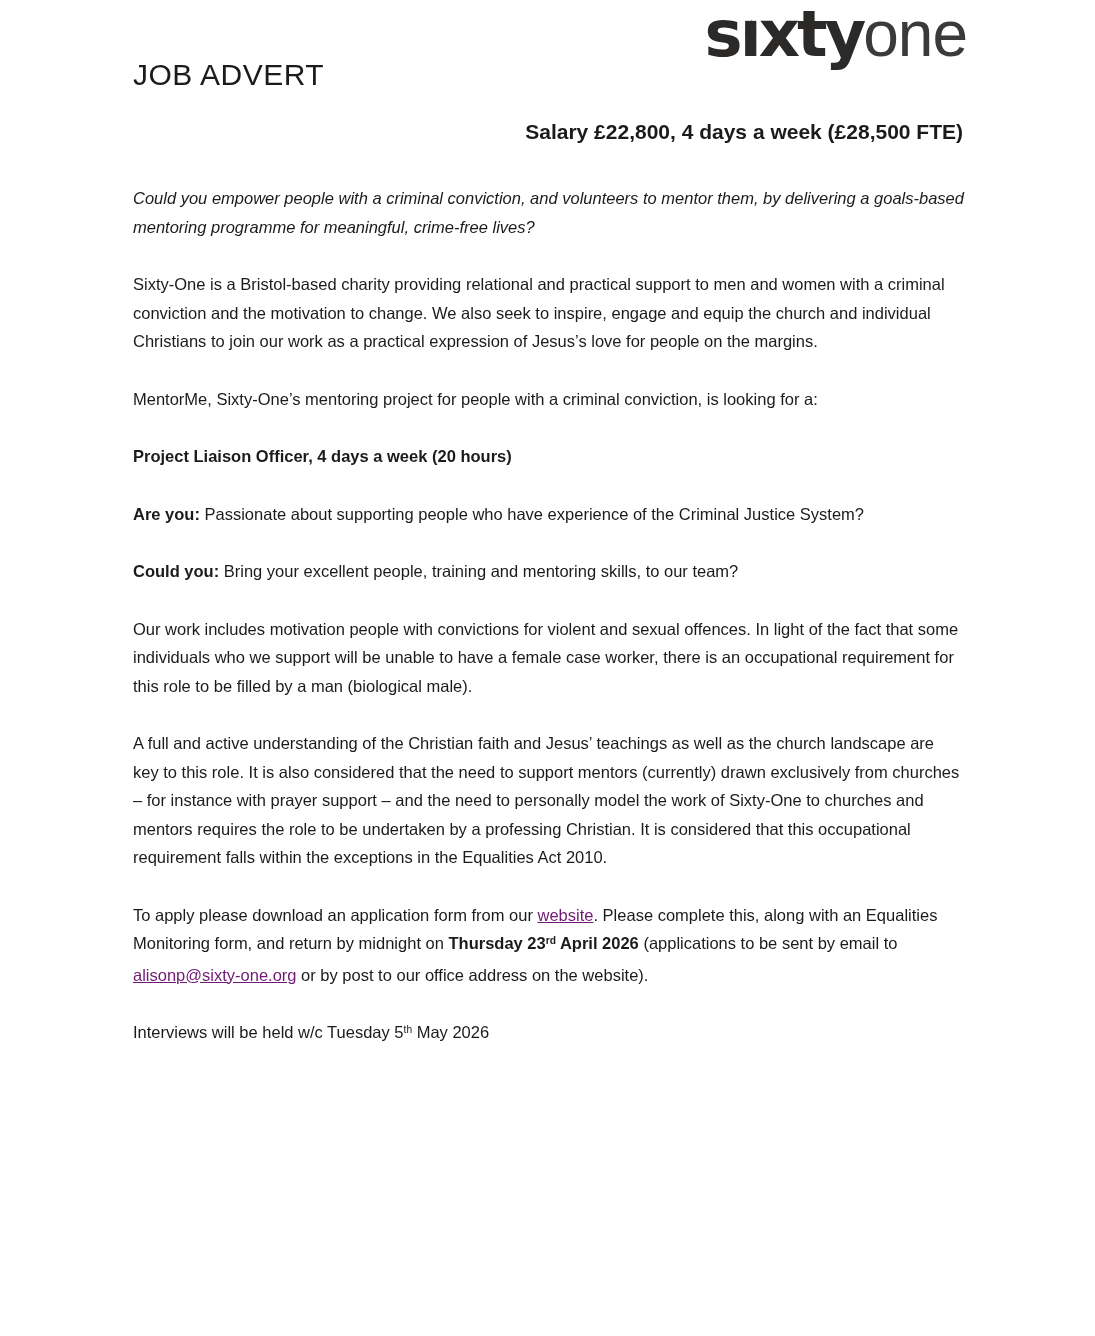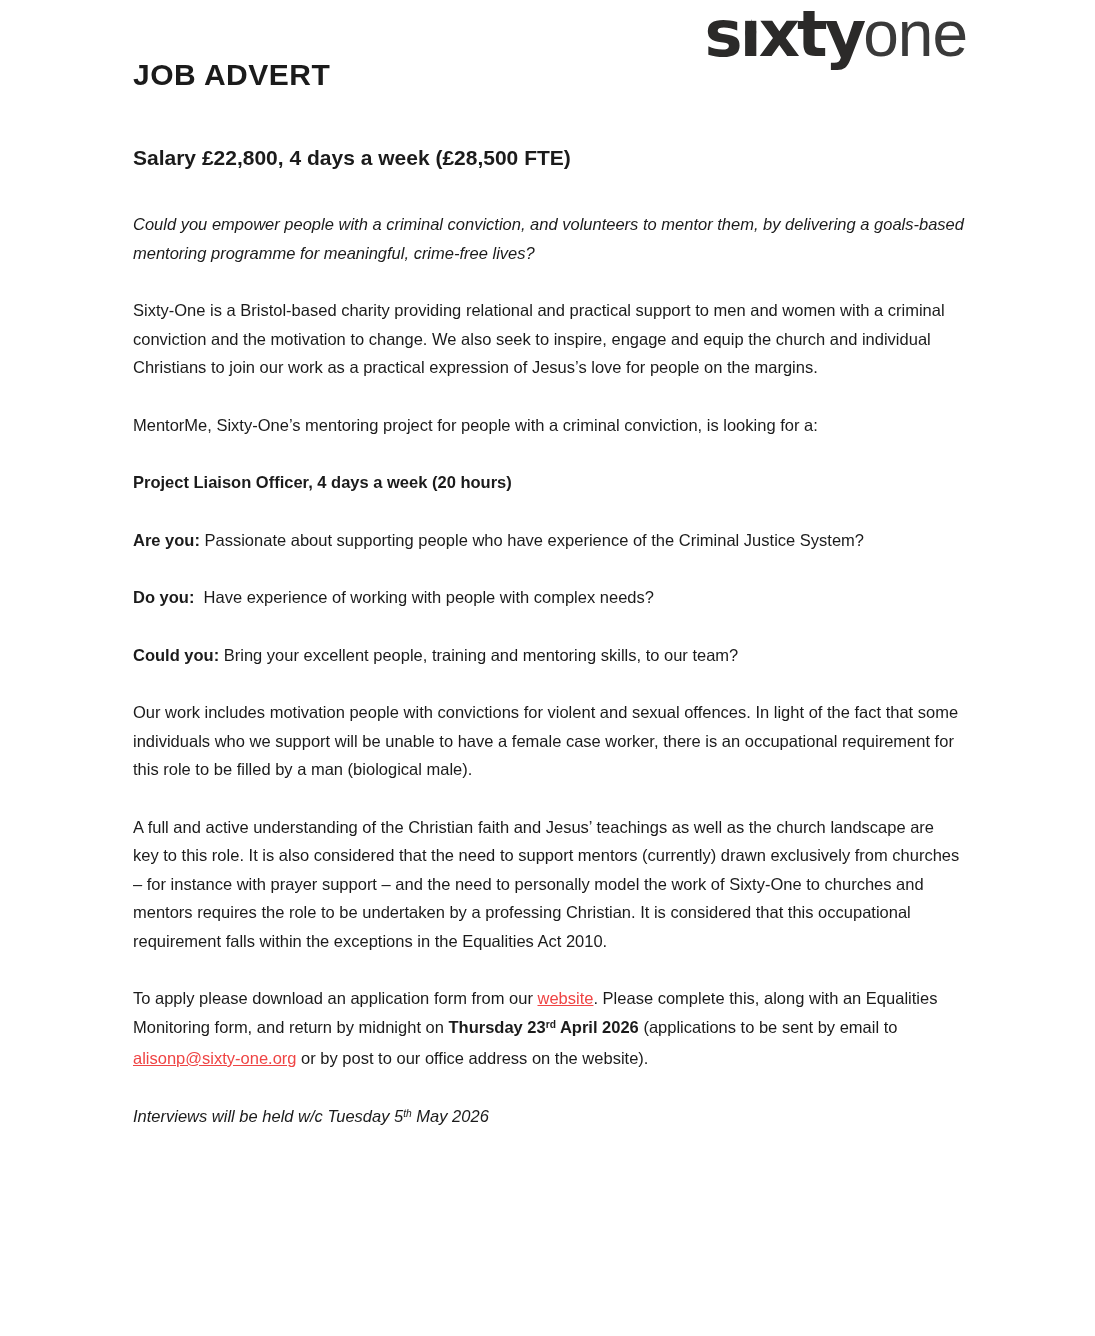--- a/index.html
+++ b/index.html
@@ -11,31 +11,31 @@
   .page { position:relative; width:1095px; height:1336px; padding:58px 132px 0 133px; }
 
   
   .logo { position:absolute; top:2px; right:128px; white-space:nowrap; line-height:1; color:#2b2a29; }
   .logo-bold { font-weight:700; font-size:64px; letter-spacing:-3px; font-family:"DejaVu Sans", sans-serif; }
   .logo-light { font-weight:400; font-size:64px; letter-spacing:-1px; color:#3a3a3a; font-family:"Liberation Sans", sans-serif; }
   .logo-i { position:relative; display:inline-block; }
   .flame { position:absolute; left:3px; top:-15px; }
 
   
-  .title    { font-size:30px; font-weight:700; margin:0 0 54px; letter-spacing:0.5px; }
+  .title    { font-size:30px; font-weight:400; margin:0 0 28px; letter-spacing:0.5px; }
   .subtitle { font-size:21px; font-weight:700; margin:0 0 45px; }
-  .salary   { font-size:21px; font-weight:700; margin:0 0 40px; }
+  .salary   { font-size:21px; font-weight:700; margin:0 0 40px;text-align:right; }
 
   
   p { font-size:16.5px; line-height:28.5px; margin:0 0 29px; width:831px; white-space:pre-wrap; }
   .italic { font-style:italic; }
   .bold, .q-label { font-weight:700; }
-  .link { color:#ef4444; text-decoration:underline; cursor:pointer; }
+  .link { color:#701a75; text-decoration:underline; cursor:pointer; }
   .sup { font-size:0.62em; position:relative; top:-0.48em; }
-  .last { margin-bottom:0;font-style:italic; }
+  .last { margin-bottom:0; }
 </style>
 </head>
 <body>
 
 <div class="page">
 
   <div class="logo"><span class="logo-bold"><span>s</span><span class="logo-i"><span>ı</span><span class="flame"><svg width="16" height="22" viewBox="0 0 12 17">
               <path d="M6.6 0 C6.3 3.4 10 5.4 10 9.8 C10 13.6 8.2 16 5.8 16 C3.4 16 1.7 13.9 1.7 10.7 C1.7 6.6 5.9 6.2 6.6 0 Z" fill="#2b2a29"></path>
             </svg></span></span><span>xty</span></span><span class="logo-light">one</span></div>
 
@@ -47,21 +47,20 @@
   <p class="italic">Could you empower people with a criminal conviction, and volunteers to mentor them, by delivering a goals-based mentoring programme for meaningful, crime-free lives?</p>
 
   <p>Sixty-One is a Bristol-based charity providing relational and practical support to men and women with a criminal conviction and the motivation to change. We also seek to inspire, engage and equip the church and individual Christians to join our work as a practical expression of Jesus’s love for people on the margins.</p>
 
   <p>MentorMe, Sixty-One’s mentoring project for people with a criminal conviction, is looking for a:</p>
 
   <p class="bold">Project Liaison Officer, 4 days a week (20 hours)</p>
 
   <p><span class="q-label">Are you:</span><span class="q-text"> Passionate about supporting people who have experience of the Criminal Justice System?</span></p>
 
-  <p><span class="q-label">Do you:</span><span class="q-text">  Have experience of working with people with complex needs?</span></p>
 
   <p><span class="q-label">Could you:</span><span class="q-text"> Bring your excellent people, training and mentoring skills, to our team?</span></p>
 
   <p>Our work includes motivation people with convictions for violent and sexual offences. In light of the fact that some individuals who we support will be unable to have a female case worker, there is an occupational requirement for this role to be filled by a man (biological male).</p>
 
   <p>A full and active understanding of the Christian faith and Jesus’ teachings as well as the church landscape are key to this role. It is also considered that the need to support mentors (currently) drawn exclusively from churches – for instance with prayer support – and the need to personally model the work of Sixty-One to churches and mentors requires the role to be undertaken by a professing Christian. It is considered that this occupational requirement falls within the exceptions in the Equalities Act 2010.</p>
 
   <p><span>To apply please download an application form from our </span><a class="link">website</a><span>. Please complete this, along with an Equalities Monitoring form, and return by midnight on </span><span class="bold"><span>Thursday 23</span><span class="sup">rd</span><span> April 2026</span></span><span> (applications to be sent by email to </span><a class="link">alisonp@sixty-one.org</a><span> or by post to our office address on the website).</span></p>
 
 

